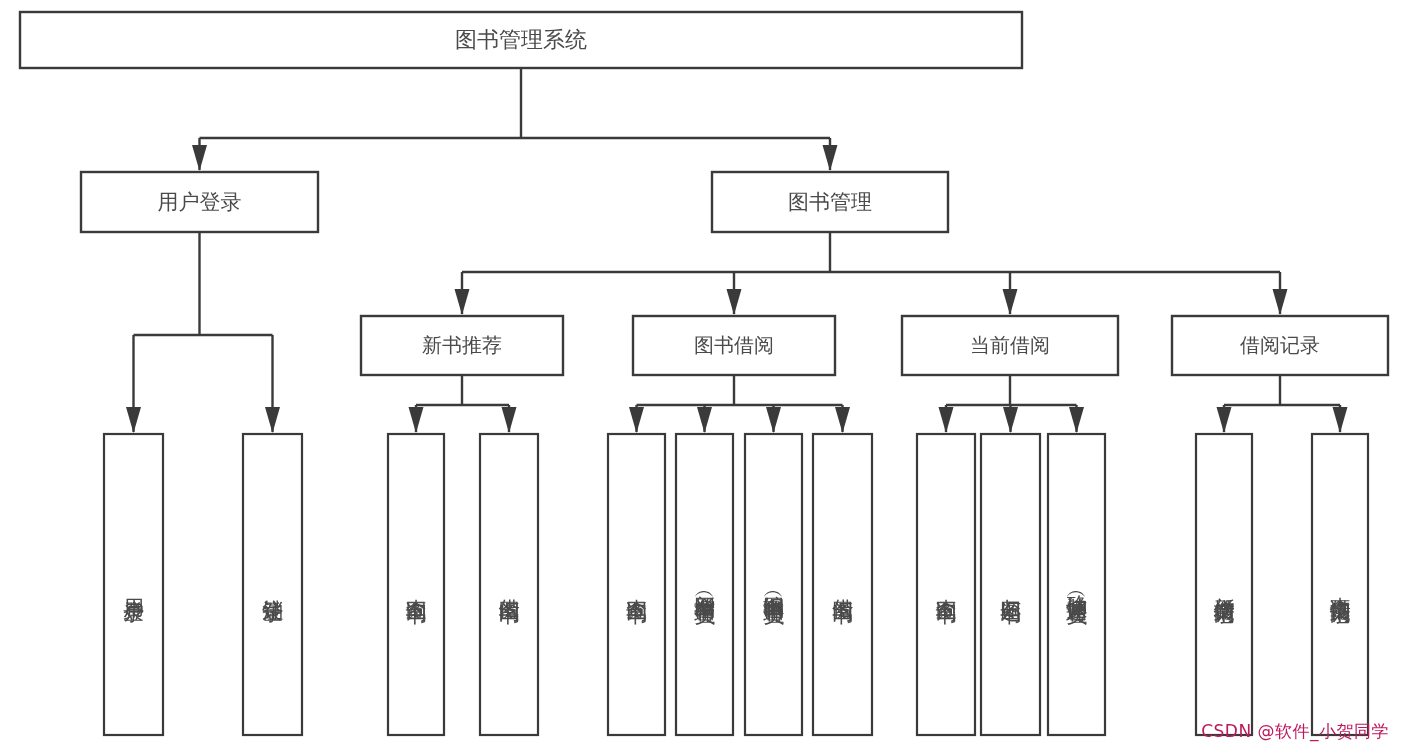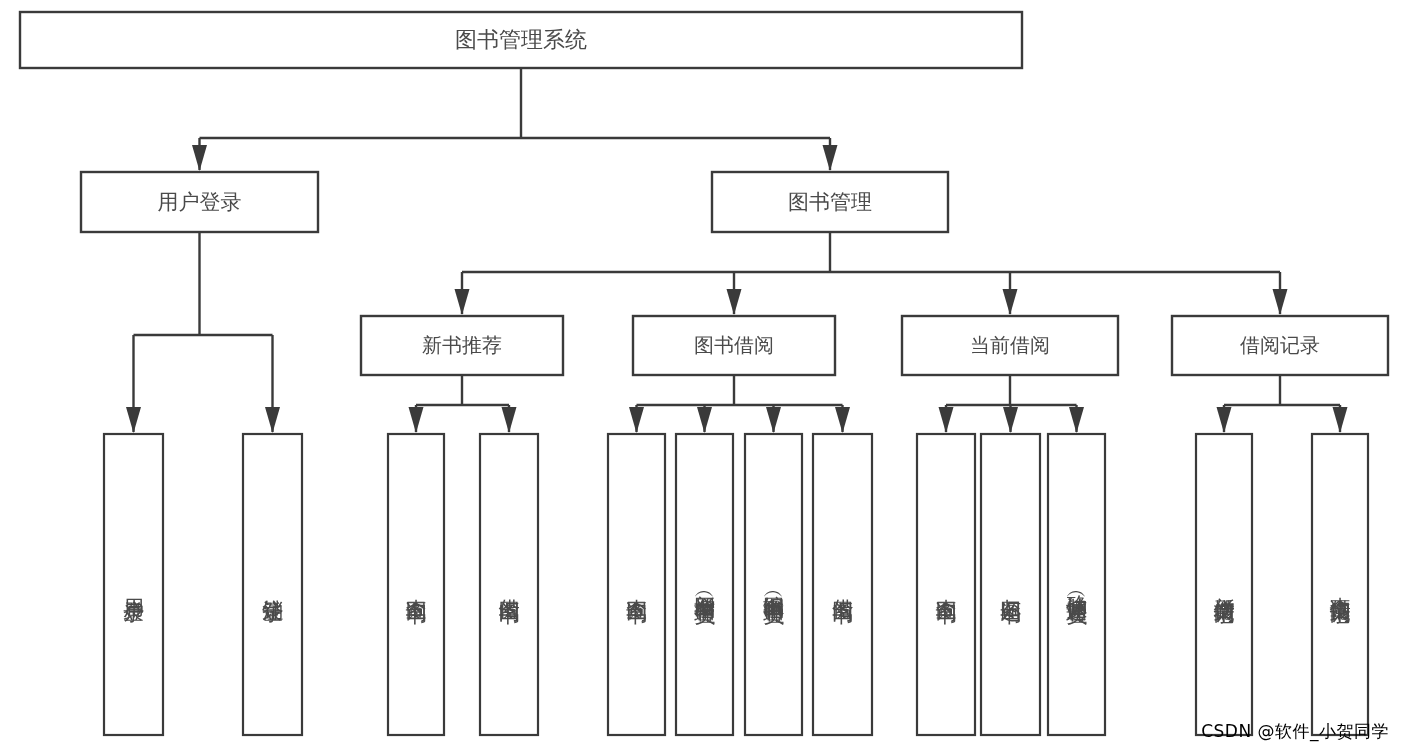--- a/index.html
+++ b/index.html
@@ -77,21 +77,21 @@
     color: #4a4a4a;
     white-space: nowrap;
     text-align: center;
   }
   .watermark {
     position: absolute;
     right: 16px;
     bottom: 4px;
     font-family: "DejaVu Sans", "Liberation Sans", sans-serif;
     font-size: 17px;
-    color: #000000;
+    color: #be185d;
     letter-spacing: 0.5px;
     white-space: nowrap;
     pointer-events: none;
     text-align: center;
   }
 </style>
 </head>
 <body>
 
 <div id="diagram-root">

